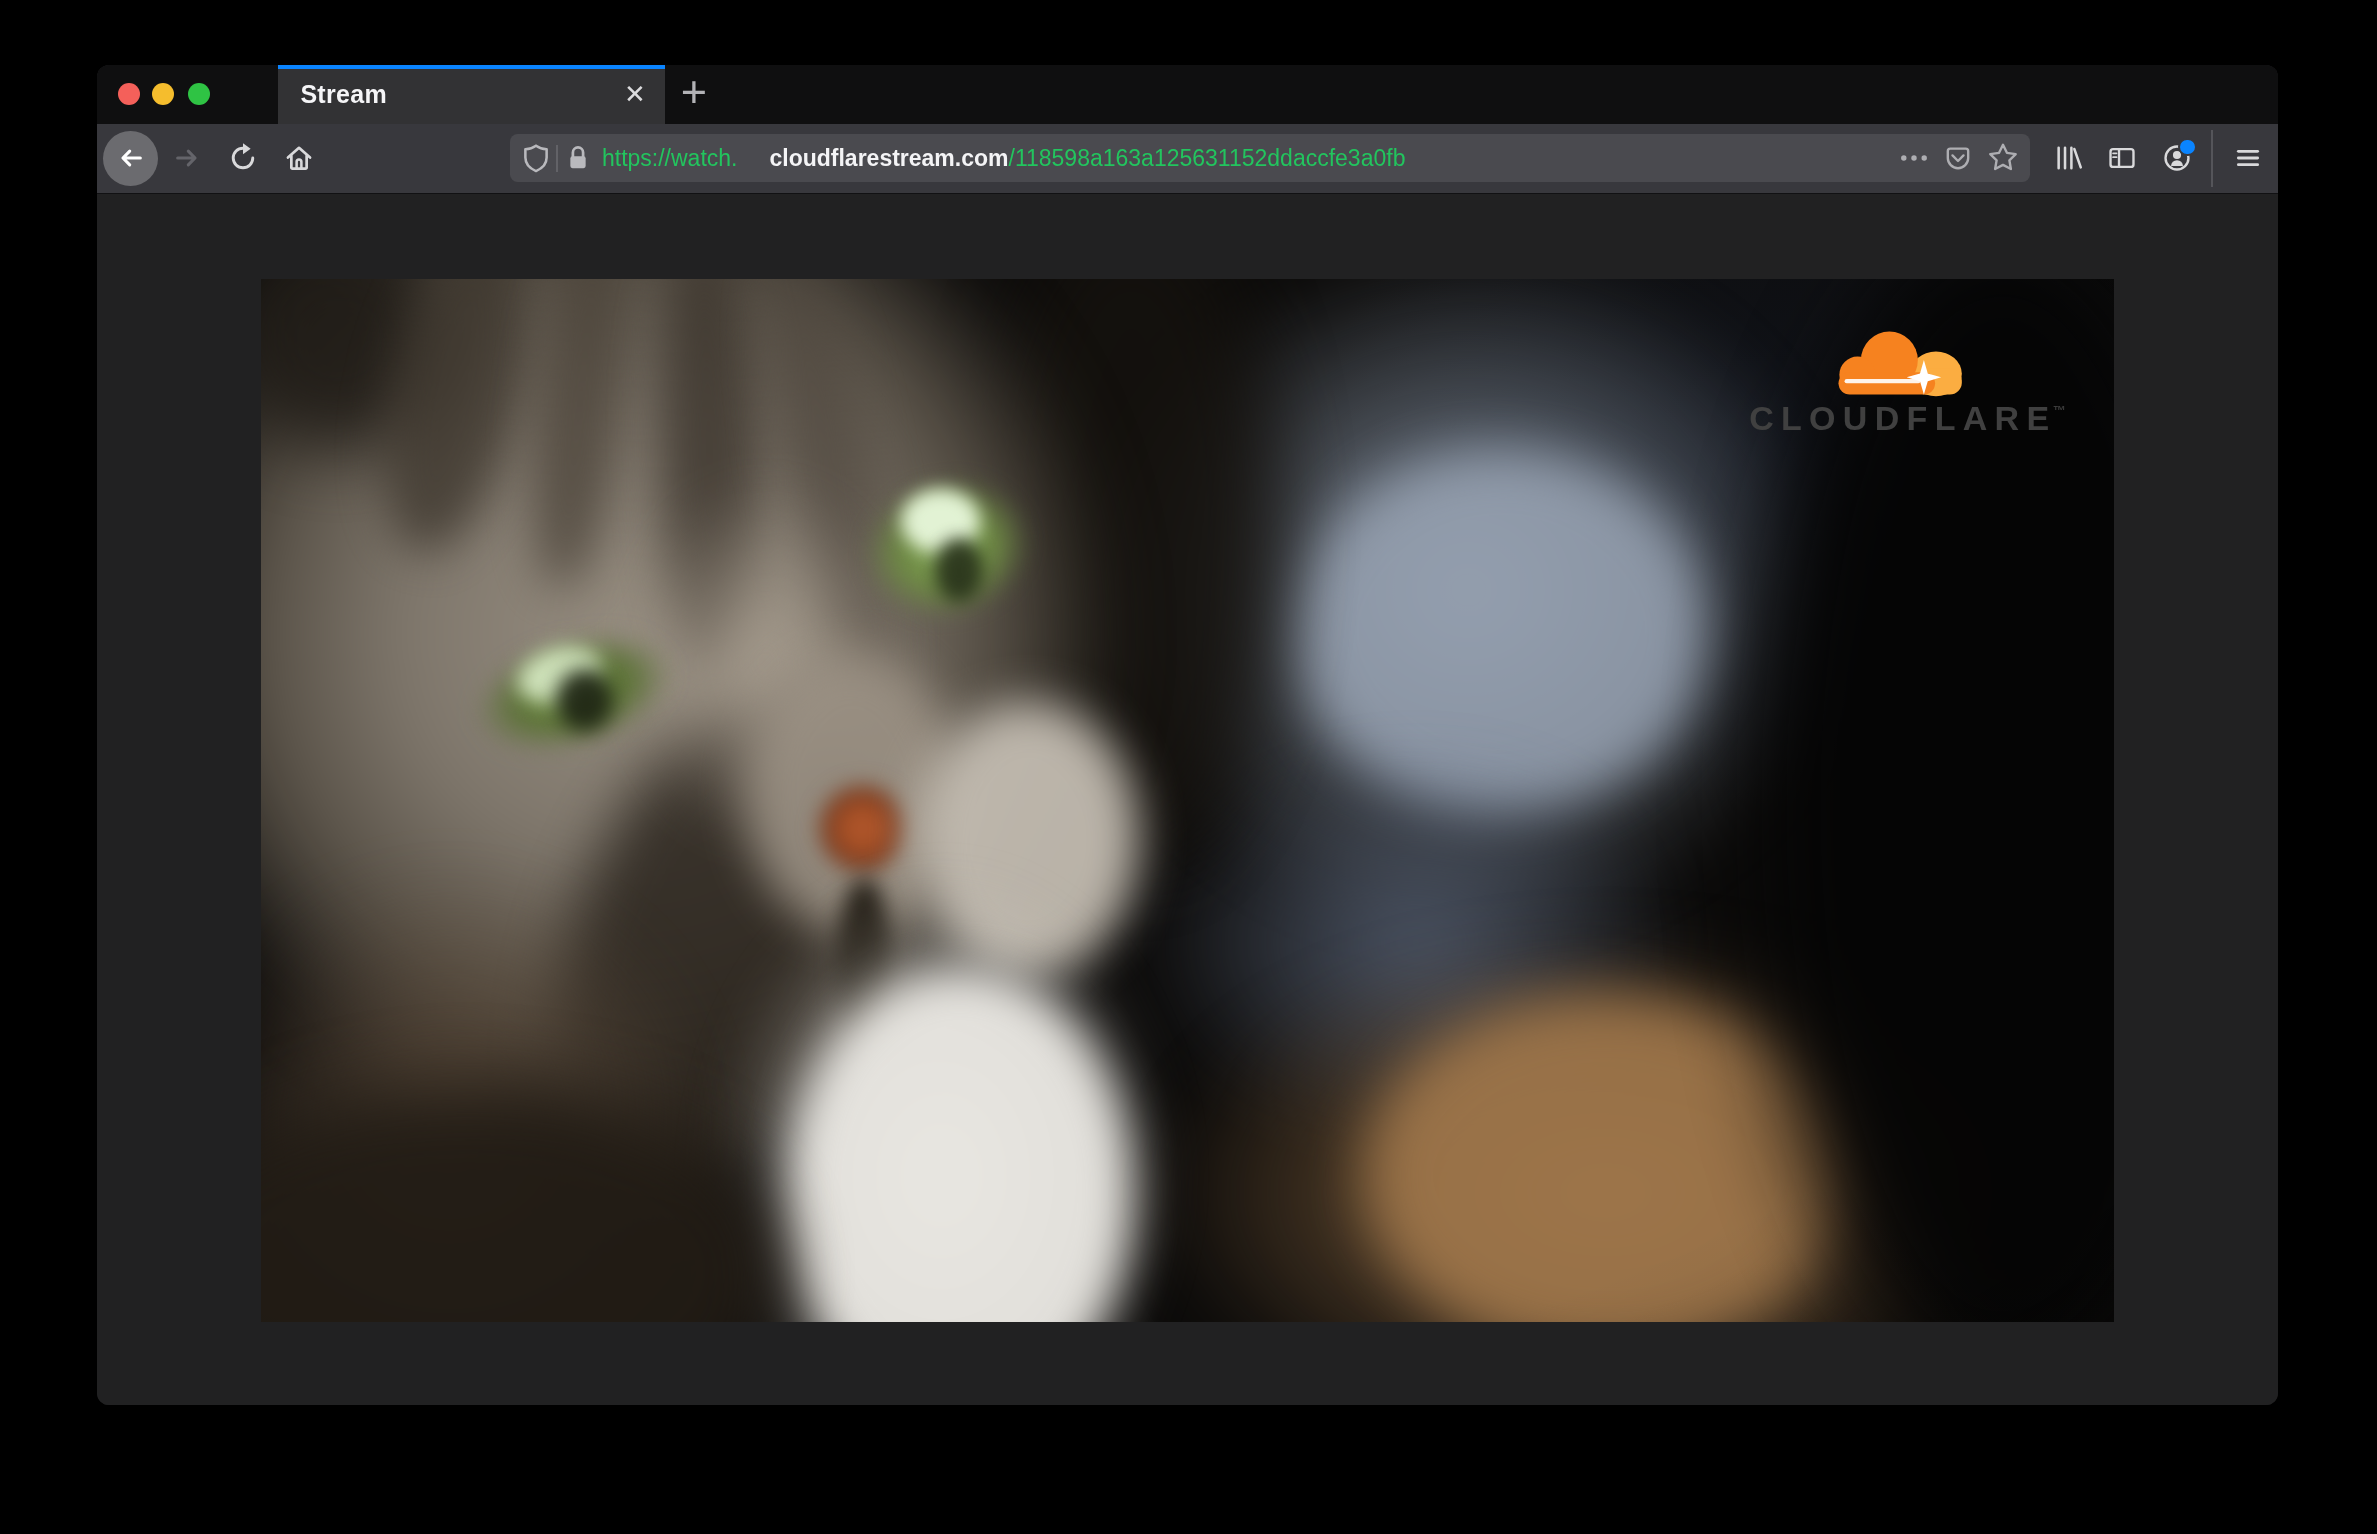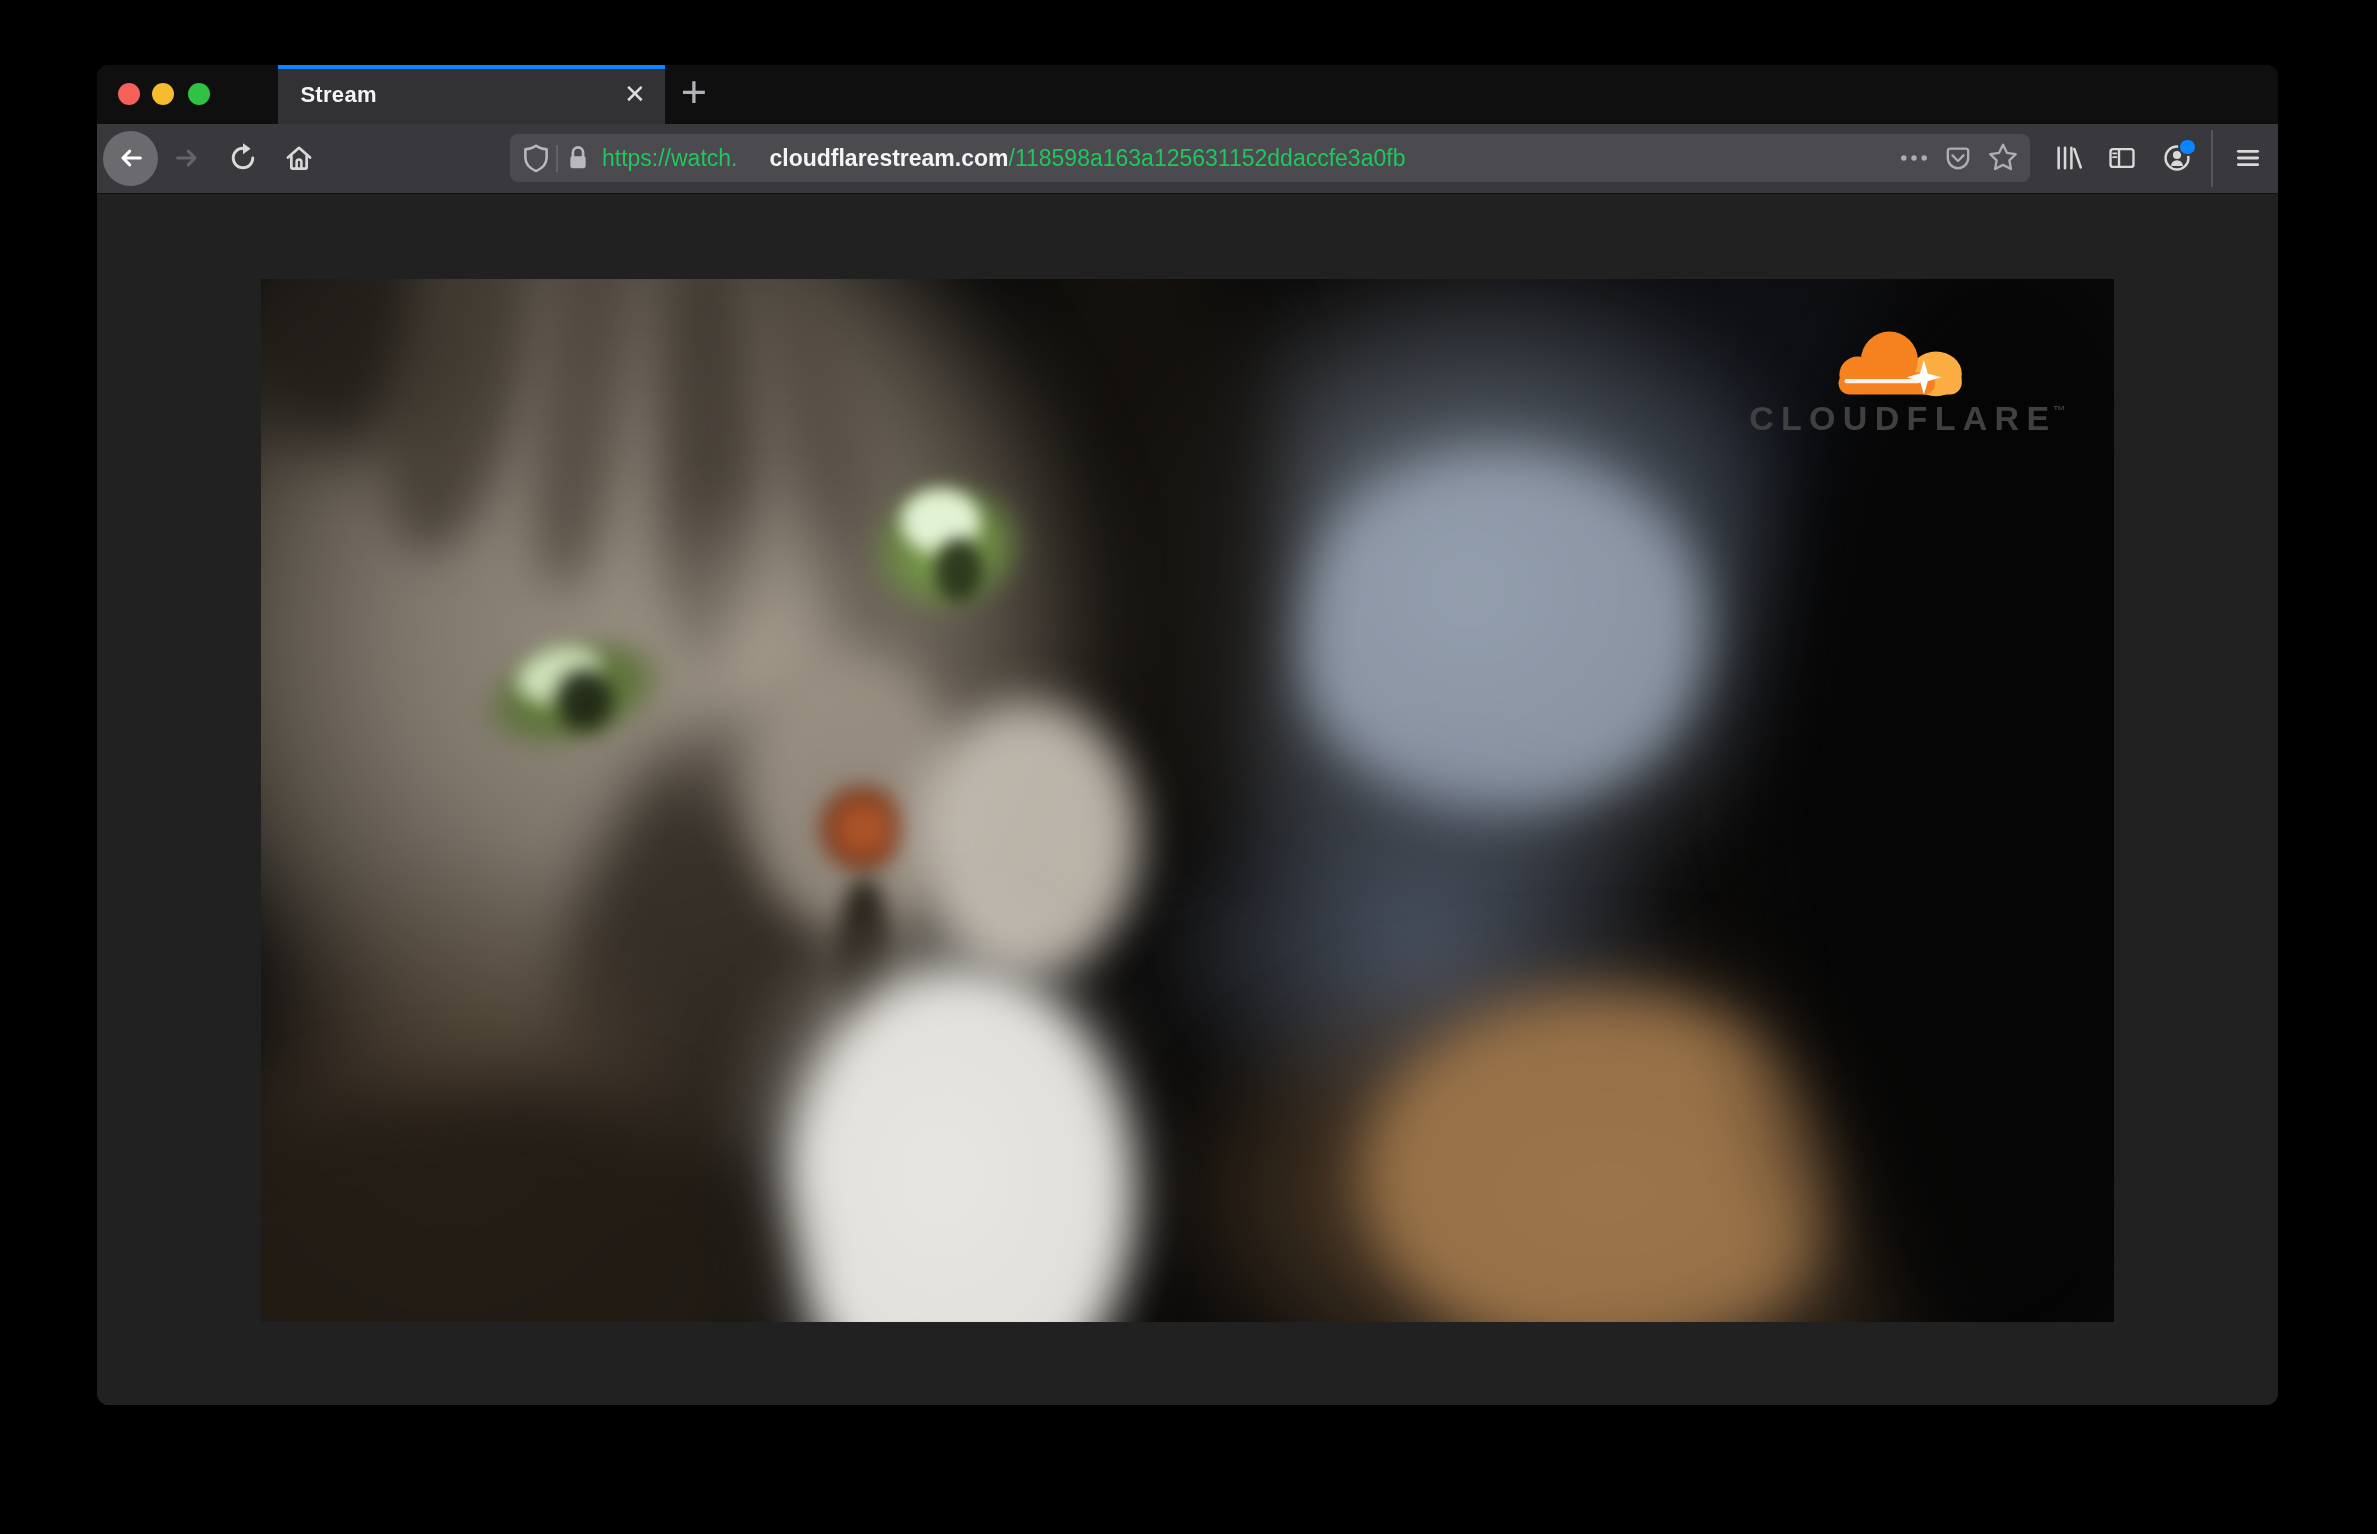--- a/index.html
+++ b/index.html
@@ -21,21 +21,21 @@
   .traffic{position:absolute;top:18px;width:22.4px;height:22.4px;border-radius:50%;}
   .t-close{left:20.7px;background:#f4605a;}
   .t-min{left:55px;background:#f5bd2d;}
   .t-zoom{left:91px;background:#2fc344;}
 
   .tab{
     position:absolute;left:181px;top:0;width:387px;height:59px;
     background:#323234;display:flex;align-items:center;
   }
   .tab-accent{position:absolute;left:0;top:0;right:0;height:4.3px;background:#0a84ff;}
-  .tab-title{margin-left:22.4px;color:#f5f5f7;font-size:22px;font-weight:700;letter-spacing:0.3px;}
+  .tab-title{margin-left:22.4px;color:#f5f5f7;font-size:25px;font-weight:700;letter-spacing:0.3px;}
   .tab-close{
     position:absolute;left:340px;top:12px;width:34px;height:34px;
     color:#dcdcde;font-size:26px;line-height:34px;text-align:center;font-weight:400;
   }
   .newtab{
     position:absolute;left:572px;top:0;width:50px;height:59px;
     color:#b2b2b6;font-size:45px;font-weight:300;line-height:53px;text-align:center;
   }
 
   

